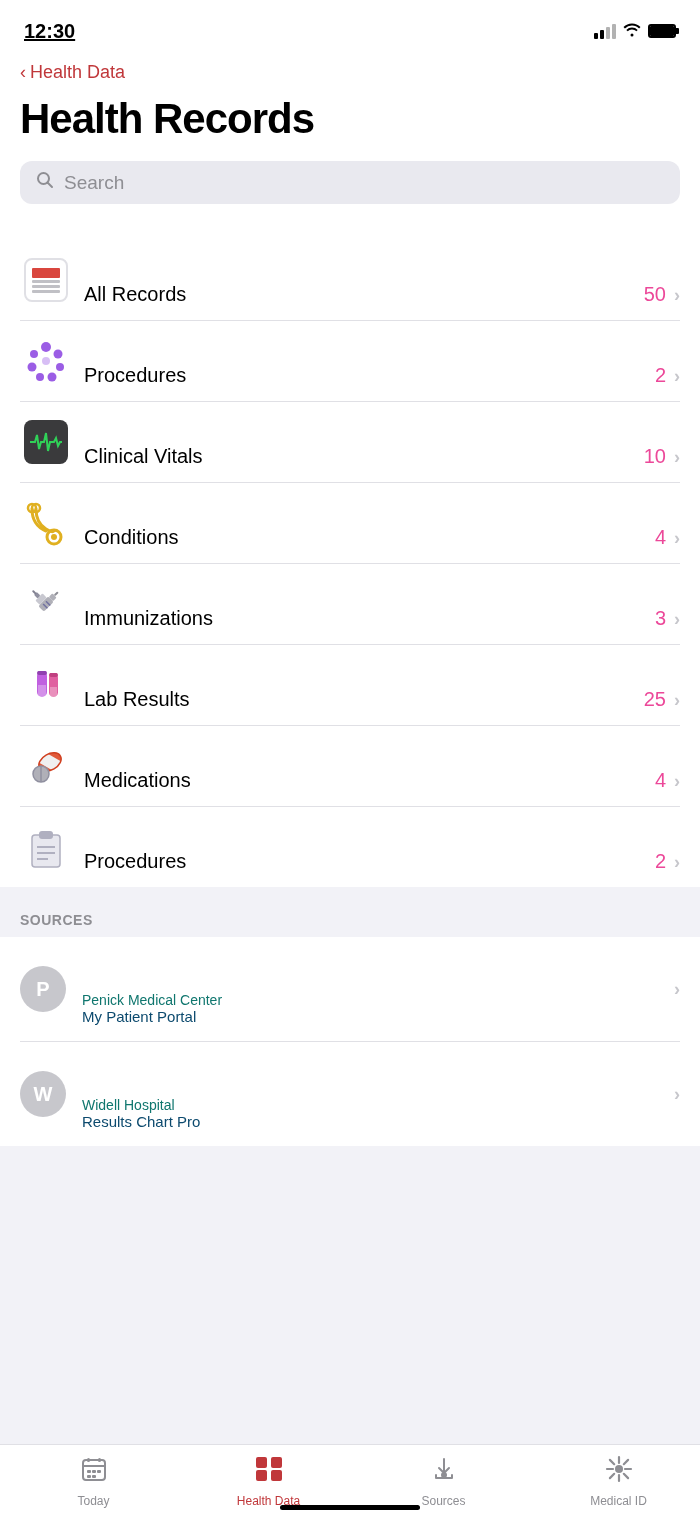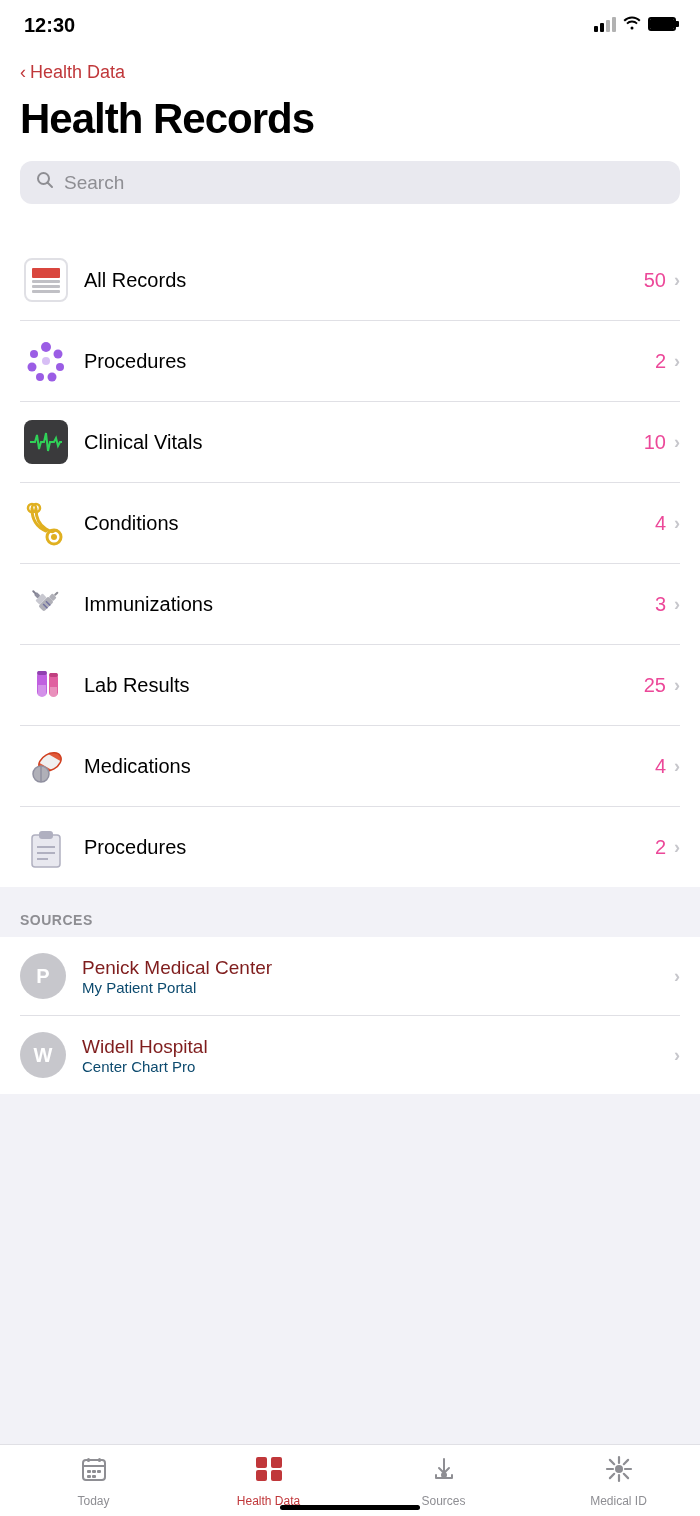--- a/index.html
+++ b/index.html
@@ -10,23 +10,24 @@
       min-height: 1516px;
       position: relative;
       overflow-x: hidden;
     }
 
     
     .status-bar {
       background: #fff;
       display: flex;
       justify-content: space-between;
-      align-items: flex-start;
+      align-items: center;
       padding: 14px 24px 6px 24px;
       height: 54px;
+      text-decoration: underline;
     }
     .status-time {
       font-size: 20px;
       font-weight: 600;
       color: #000;
     }
     .status-icons {
       display: flex;
       align-items: center;
       gap: 6px;
@@ -126,21 +127,21 @@
       color: #8e8e93;
       font-size: 19px;
     }
 
     
     .list-section {
       background: #fff;
     }
     .list-item {
       display: flex;
-      align-items: center;
+      align-items: flex-end;
       padding: 14px 0;
       border-bottom: 1px solid #e0e0e5;
       cursor: pointer;
       position: relative;
     }
     .list-item:last-child {
       border-bottom: none;
     }
     .list-item-icon {
       width: 52px;
@@ -243,23 +244,24 @@
       display: flex;
       align-items: center;
       justify-content: center;
       margin-right: 16px;
       flex-shrink: 0;
     }
     .source-info {
       flex: 1;
     }
     .source-name {
-      font-size: 19px;
-      color: #7f1d1d;
+      font-size: 14px;
+      color: #0f766e;
       font-weight: 400;
+      margin-top: 39px;
     }
     .source-sub {
       font-size: 15px;
       color: #0c4a6e;
     }
 
     
     .tab-bar {
       position: fixed;
       bottom: 0;
@@ -519,21 +521,21 @@
       <div class="source-name">Penick Medical Center</div>
       <div class="source-sub">My Patient Portal</div>
     </div>
     <span class="chevron-right">›</span>
   </div>
 
   <div class="source-item">
     <div class="source-avatar">W</div>
     <div class="source-info">
       <div class="source-name">Widell Hospital</div>
-      <div class="source-sub">Center Chart Pro</div>
+      <div class="source-sub">Results Chart Pro</div>
     </div>
     <span class="chevron-right">›</span>
   </div>
 
 </div>
 
 <div class="tab-spacer"></div>
 
 <div class="tab-bar">
 

